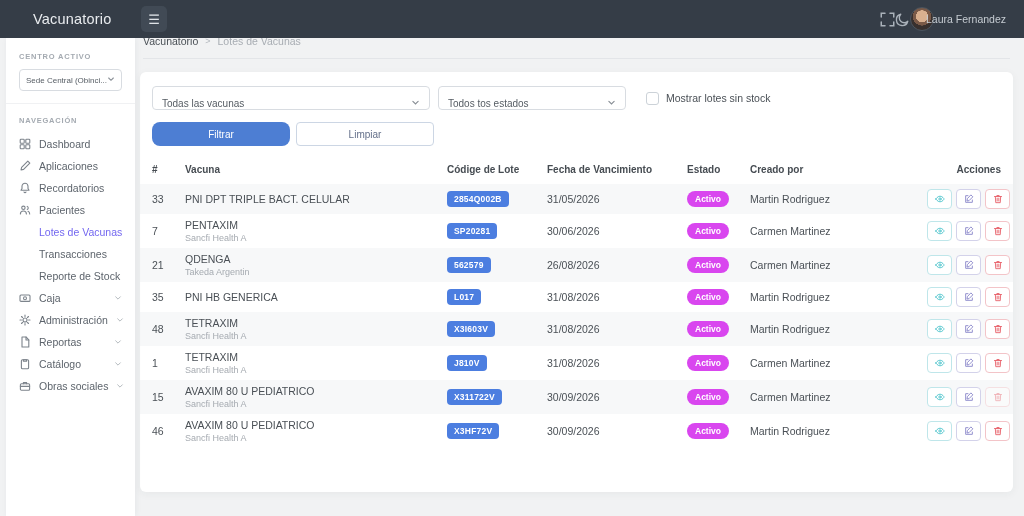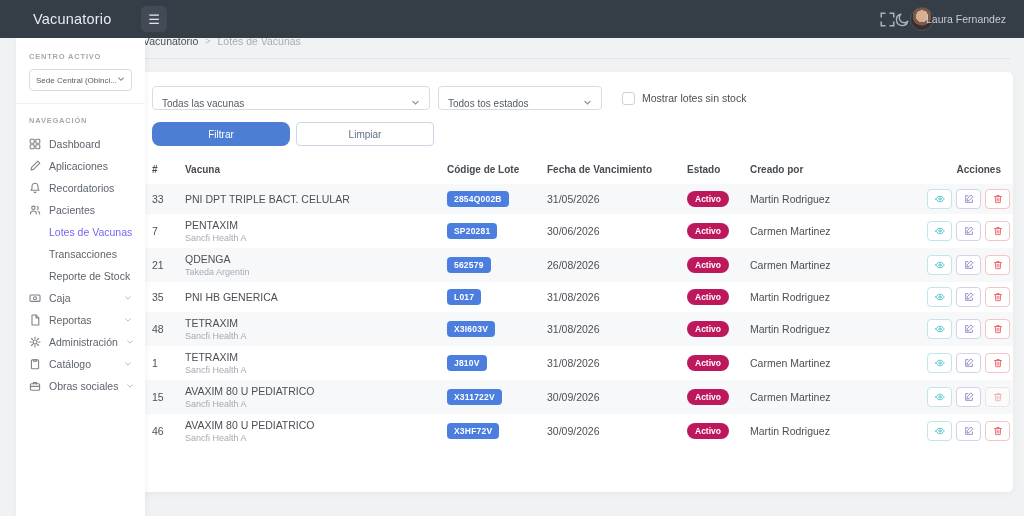--- a/index.html
+++ b/index.html
@@ -15,21 +15,21 @@
                 background:#414a55; color:#dfe3e7; font-size:13px; line-height:1; cursor:pointer; }
   .nav-right { margin-left:auto; display:flex; align-items:center; padding-right:18px; }
   .nav-ico { color:#aab2ba; width:15px; height:15px; display:inline-flex; }
   .nav-ico svg { width:15px; height:15px; }
   .avatar { width:24px; height:24px; border-radius:50%;
             background:radial-gradient(circle at 50% 38%, #d9b08f 0 34%, #7a5a48 35% 52%, #38302e 53% 100%);
             border:1px solid #4b545e; }
   .user-name { color:#c6ccd2; font-size:10.5px; margin-left:-8px; }
 
   
-  .sidebar { position:fixed; top:38px; left:16px; width:129px; height:478px; background:#fff;
+  .sidebar { position:fixed; top:38px; left:6px; width:129px; height:478px; background:#fff;
              box-shadow:1px 0 6px rgba(40,50,60,.06); z-index:10; }
   .center-block { padding:14px 13px 12px; border-bottom:1px solid #f0f1f3; }
   .tiny-label { font-size:7.5px; letter-spacing:.8px; color:#a4aab1; font-weight:bold; }
   .center-select { margin-top:8px; width:103px; height:22px; border:1px solid #d8dce1; border-radius:4px;
                    background:#fff; display:flex; align-items:center; justify-content:space-between;
                    padding:0 6px; font-size:8px; color:#555c63; cursor:pointer; white-space:nowrap; }
   .center-select .chev svg { width:8px; height:8px; color:#8a9097; }
   .nav-section { padding:12px 0 0; }
   .nav-section .tiny-label { padding:0 13px; }
   .nav-list { margin-top:8px; }
@@ -61,21 +61,21 @@
   .card-title { font-size:11.5px; font-weight:bold; color:#464c52; }
   .btn-new { background:#7367f0; color:#fff; border:none; border-radius:4px; font-size:9.5px;
              padding:7px 15px; cursor:pointer; }
 
   .filters { display:flex; align-items:center; gap:9px; padding:14px 12px 0; }
   .select { height:24px; border:1px solid #d8dce1; border-radius:4px; background:#fff; display:flex;
             align-items:flex-end; justify-content:space-between; padding:0 9px; font-size:10px;
             color:#555c63; cursor:pointer; }
   .select .chev svg { width:9px; height:9px; color:#8a9097; }
   .sel-vaccine { width:278px; }
-  .sel-state { width:164px; margin-left:-1px; }
+  .sel-state { width:188px; margin-left:-1px; }
   .chk-group { display:flex; align-items:center; gap:7px; margin-left:11px; cursor:pointer; }
   .checkbox { width:13px; height:13px; border:1px solid #ccd2d8; border-radius:3px; background:#fff; }
   .chk-label { font-size:10.5px; color:#4a5056; }
 
   .filter-btns { display:flex; gap:6px; padding:12px 12px 2px; }
   .btn-filter { width:138px; height:24px; background:#4d7ed3; border:none; border-radius:8px;
                 color:#fff; font-size:10px; cursor:pointer; }
   .btn-clear { width:138px; height:24px; background:#fff; border:1px solid #ccd6e4; border-radius:4px;
                color:#64708a; font-size:10px; cursor:pointer; }
 
@@ -84,21 +84,21 @@
   .trow, .thead { display:grid; grid-template-columns:33px 262px 100px 140px 63px 177px 1fr;
                   align-items:center; padding:0 12px; }
   .thead { font-size:10px; font-weight:bold; color:#464c52; padding-top:8px; padding-bottom:9px; }
   .th-actions { text-align:right; }
   .trow { min-height:29px; padding-top:5px; padding-bottom:5px; font-size:10.5px; }
   .trow.striped { background:#f7f8f9; }
   .vac-name { color:#4a5056; }
   .vac-maker { font-size:9px; color:#a6abb1; margin-top:2px; }
   .code-badge { display:inline-block; background:#4c7ee0; color:#fff; font-size:8.5px; font-weight:bold;
                 padding:3px 7px; border-radius:4px; letter-spacing:.2px; }
-  .status-badge { display:inline-block; background:#be185d; color:#fff; font-size:8.5px; font-weight:bold;
+  .status-badge { display:inline-block; background:#d946ef; color:#fff; font-size:8.5px; font-weight:bold;
                   padding:3px 8px; border-radius:9px; }
   .c-actions { display:flex; gap:4px; justify-content:flex-end; }
   .act { width:25px; height:20px; border-radius:4px; background:#fff; display:inline-flex;
          align-items:center; justify-content:center; cursor:pointer; }
   .act svg { width:10px; height:10px; }
   .act.view { border:1px solid #bfe6ea; color:#49c3cb; }
   .act.edit { border:1px solid #d3d2ea; color:#8a87c9; }
   .act.del  { border:1px solid #f3c4c8; color:#e8646c; }
   .act.muted { opacity:.45; }
 </style>
@@ -203,40 +203,40 @@
     <span class="nav-chevron">
             <svg viewBox="0 0 12 12" fill="none" stroke="currentColor" stroke-width="1.1" stroke-linecap="round" stroke-linejoin="round">
               <path d="M2.5 4.2L6 7.7l3.5-3.5"></path>
             </svg>
           </span>
   </div>
 
   <div class="nav-item">
     <span class="nav-icon">
             <svg viewBox="0 0 12 12" fill="none" stroke="currentColor" stroke-width="1.1" stroke-linecap="round" stroke-linejoin="round">
+              <circle cx="6" cy="6" r="2"></circle>
+              <path d="M6 1v1.4M6 9.6V11M1 6h1.4M9.6 6H11M2.5 2.5l1 1M8.5 8.5l1 1M9.5 2.5l-1 1M3.5 8.5l-1 1"></path>
+            </svg>
+          </span>
+    <span class="nav-label">Administración</span>
+    <span class="nav-chevron">
+            <svg viewBox="0 0 12 12" fill="none" stroke="currentColor" stroke-width="1.1" stroke-linecap="round" stroke-linejoin="round">
+              <path d="M2.5 4.2L6 7.7l3.5-3.5"></path>
+            </svg>
+          </span>
+  </div>
+
+  <div class="nav-item">
+    <span class="nav-icon">
+            <svg viewBox="0 0 12 12" fill="none" stroke="currentColor" stroke-width="1.1" stroke-linecap="round" stroke-linejoin="round">
               <path d="M3 1h4l2.8 2.8V11H3z"></path>
               <path d="M7 1v3h2.8"></path>
             </svg>
           </span>
     <span class="nav-label">Reportas</span>
-    <span class="nav-chevron">
-            <svg viewBox="0 0 12 12" fill="none" stroke="currentColor" stroke-width="1.1" stroke-linecap="round" stroke-linejoin="round">
-              <path d="M2.5 4.2L6 7.7l3.5-3.5"></path>
-            </svg>
-          </span>
-  </div>
-
-  <div class="nav-item">
-    <span class="nav-icon">
-            <svg viewBox="0 0 12 12" fill="none" stroke="currentColor" stroke-width="1.1" stroke-linecap="round" stroke-linejoin="round">
-              <circle cx="6" cy="6" r="2"></circle>
-              <path d="M6 1v1.4M6 9.6V11M1 6h1.4M9.6 6H11M2.5 2.5l1 1M8.5 8.5l1 1M9.5 2.5l-1 1M3.5 8.5l-1 1"></path>
-            </svg>
-          </span>
-    <span class="nav-label">Administración</span>
     <span class="nav-chevron">
             <svg viewBox="0 0 12 12" fill="none" stroke="currentColor" stroke-width="1.1" stroke-linecap="round" stroke-linejoin="round">
               <path d="M2.5 4.2L6 7.7l3.5-3.5"></path>
             </svg>
           </span>
   </div>
 
   <div class="nav-item">
     <span class="nav-icon">
             <svg viewBox="0 0 12 12" fill="none" stroke="currentColor" stroke-width="1.1" stroke-linecap="round" stroke-linejoin="round">

